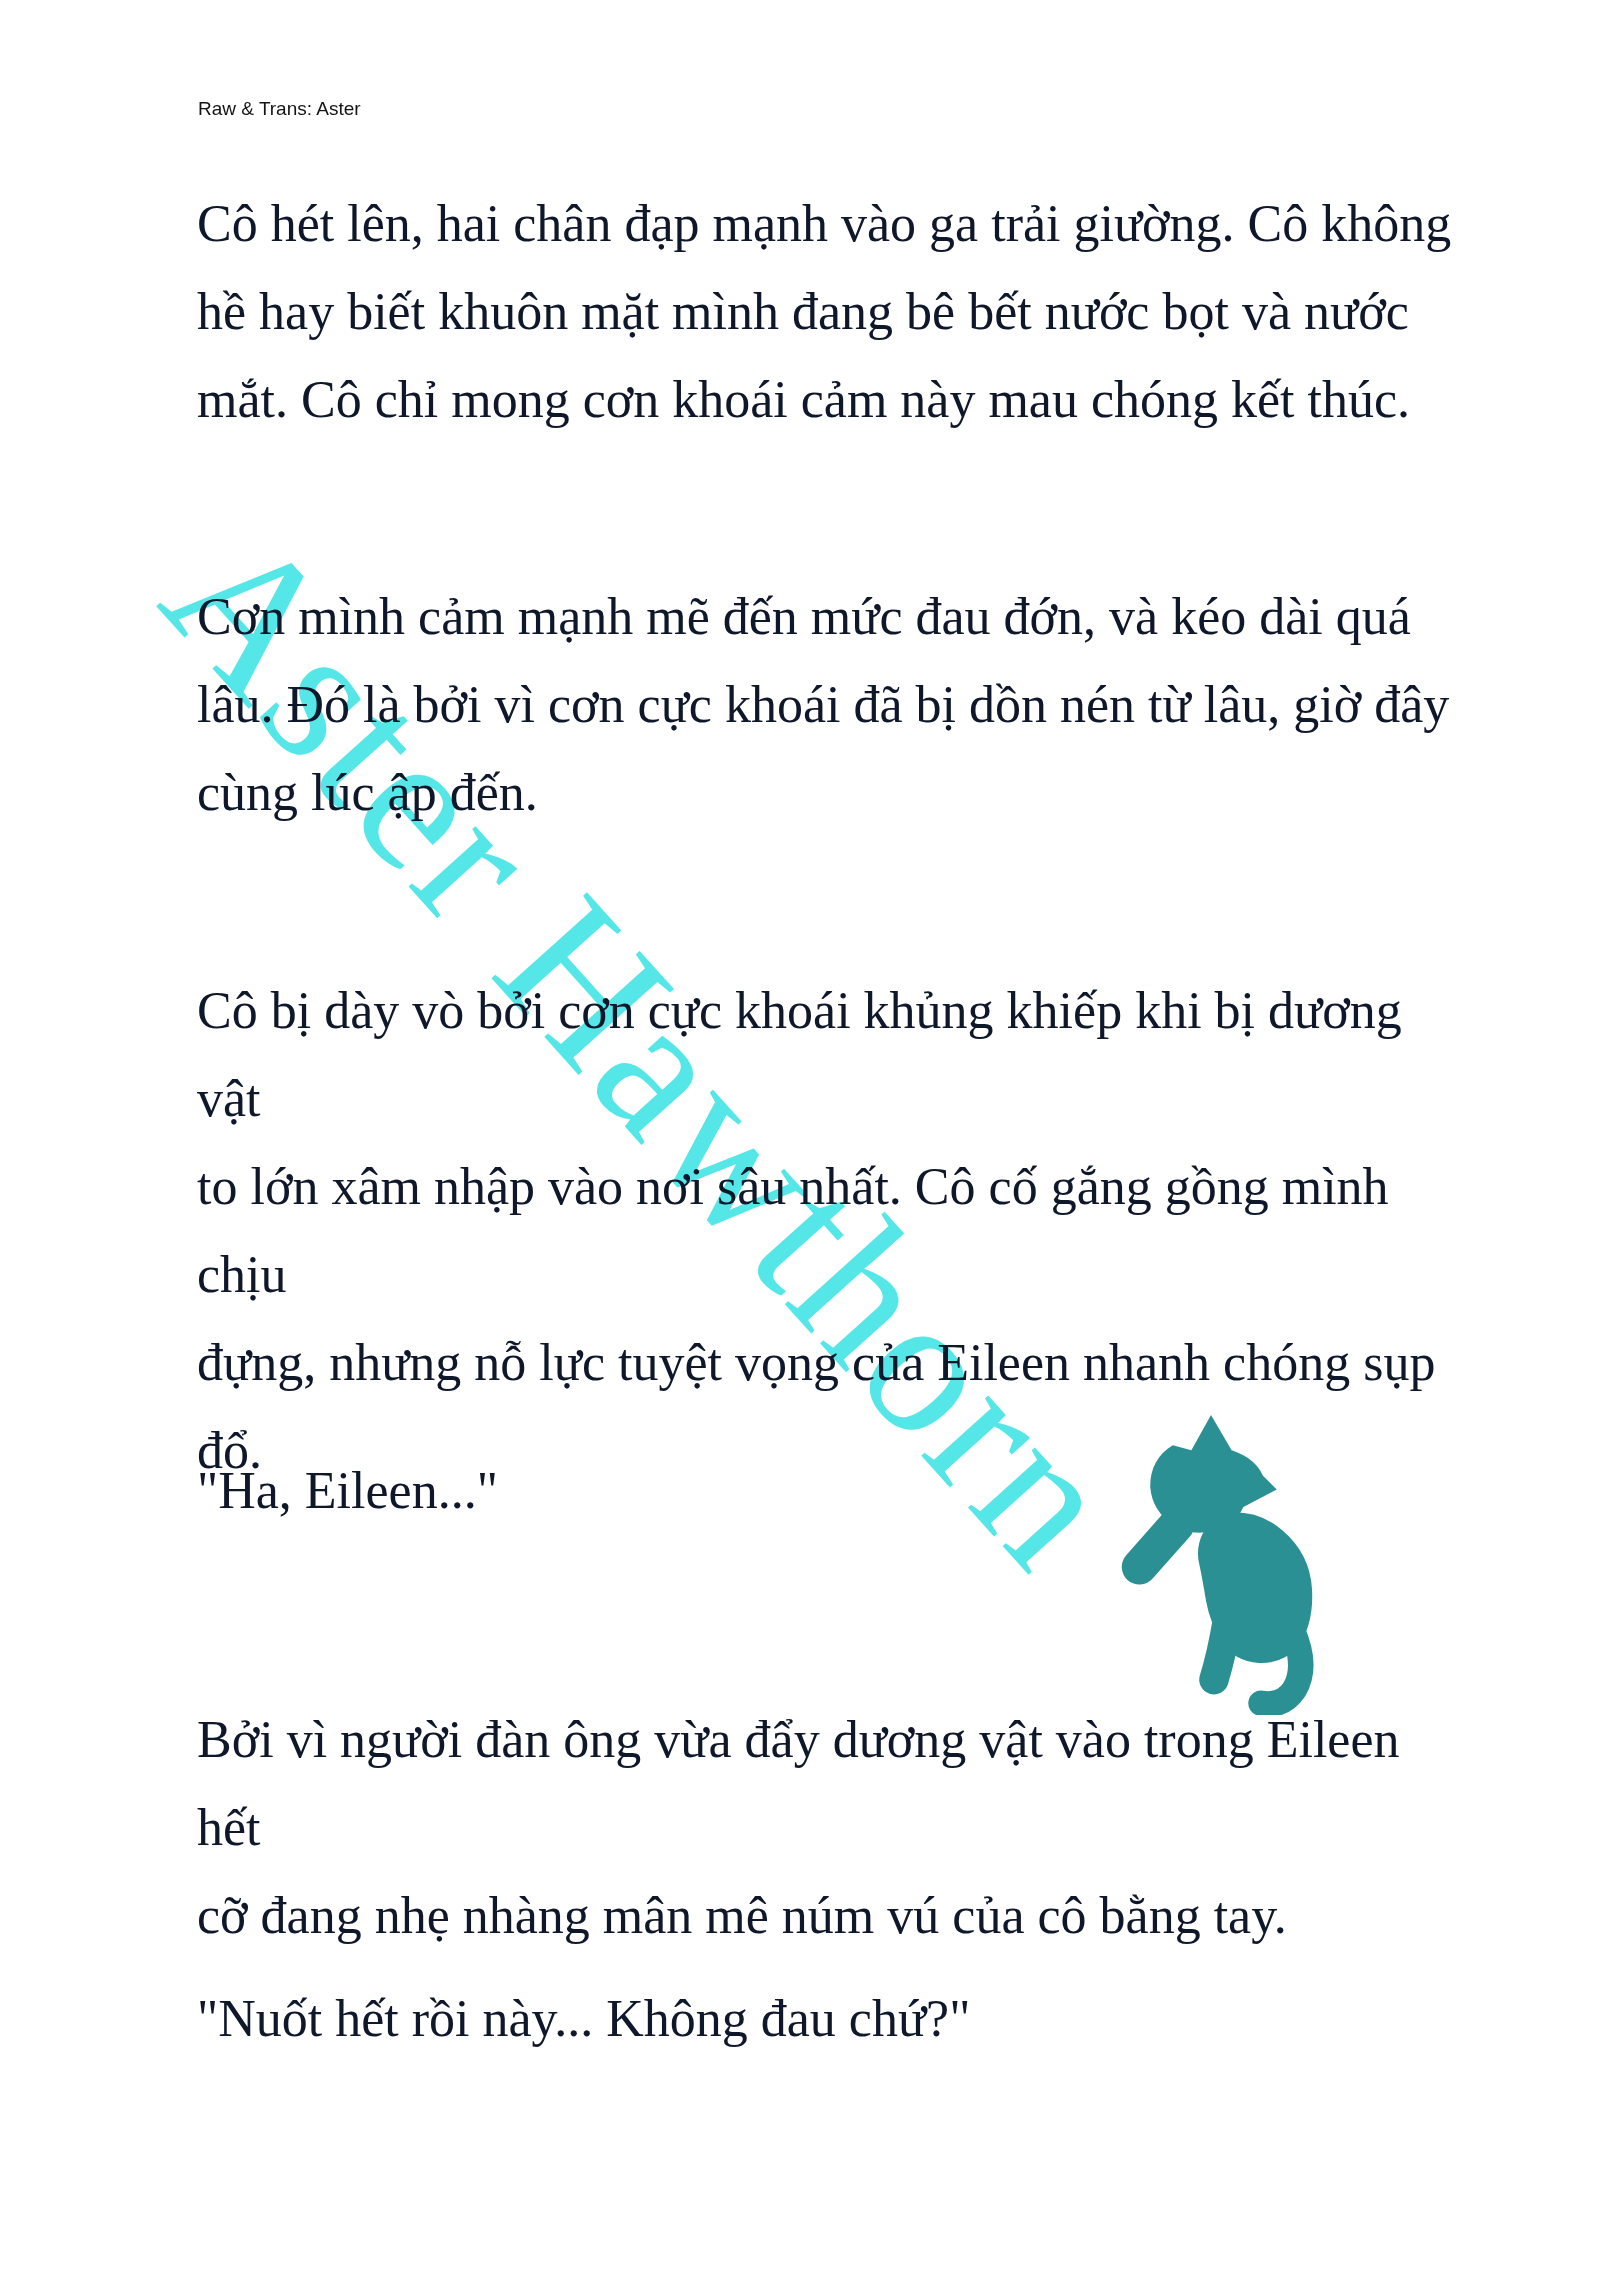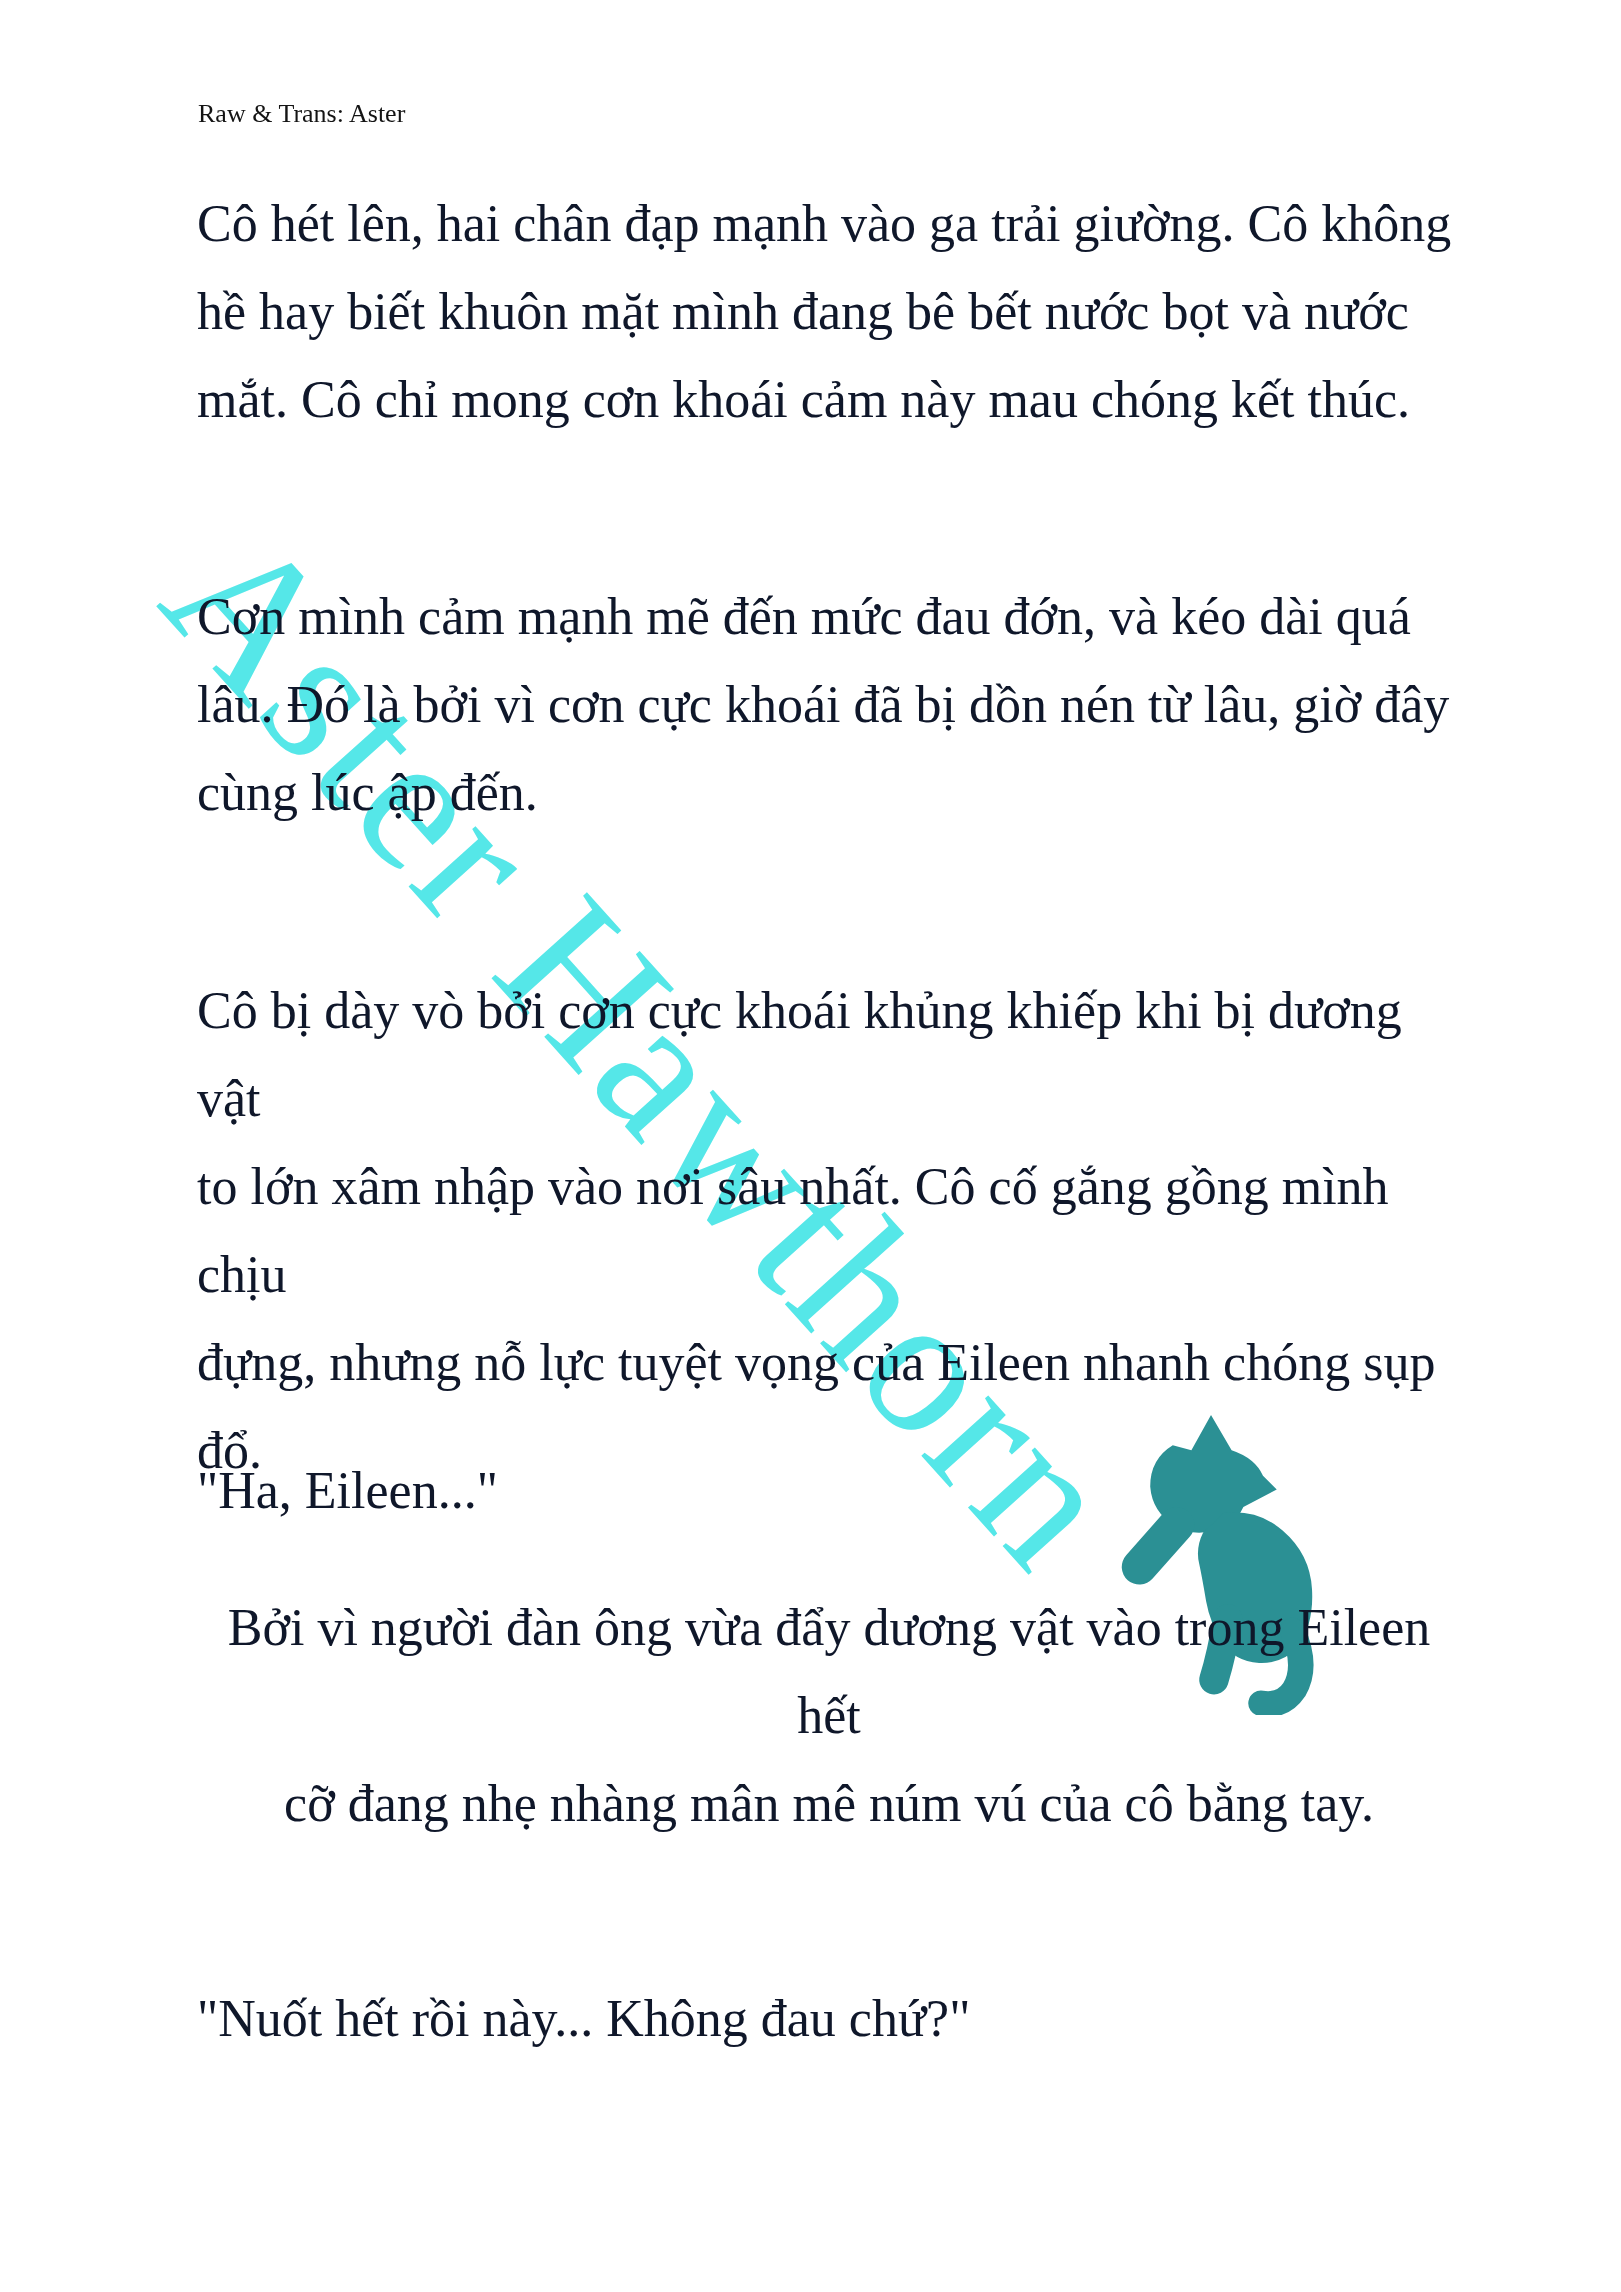--- a/index.html
+++ b/index.html
@@ -7,22 +7,22 @@
     position:relative;
     width:1621px;height:2293px;
     background:#ffffff;
     overflow:hidden;
     margin:0 auto;
     font-family:"Liberation Serif", serif;
   }
   .header{
     position:absolute;
     left:198px;top:98px;
-    font-family:Liberation Serif, serif;
-    font-size:26px;
+    font-family:Liberation Sans, sans-serif;
+    font-size:19px;
     line-height:1.2;
     color:#141414;
     z-index:3;
     white-space:nowrap;
   }
   .watermark{
     position:absolute;
     left:277px;top:495px;
     transform:rotate(48deg);
     transform-origin:left top;
@@ -50,21 +50,21 @@
     font-size:52px;
     line-height:88px;
     color:#0f172a;
     white-space:pre-line;
     z-index:4;
   }
   .p1{top:180px;}
   .p2{top:573px;}
   .p3{top:967px;}
   .p4{top:1447px;}
-  .p5{top:1584px;text-align:center;}
+  .p5{top:1696px;}
   .p6{top:1975px;}
 </style>
 </head>
 <body>
 
 <div class="page">
 
   <div class="header">Raw &amp; Trans: Aster</div>
 
   <div class="watermark">Aster Hawthorn</div>

